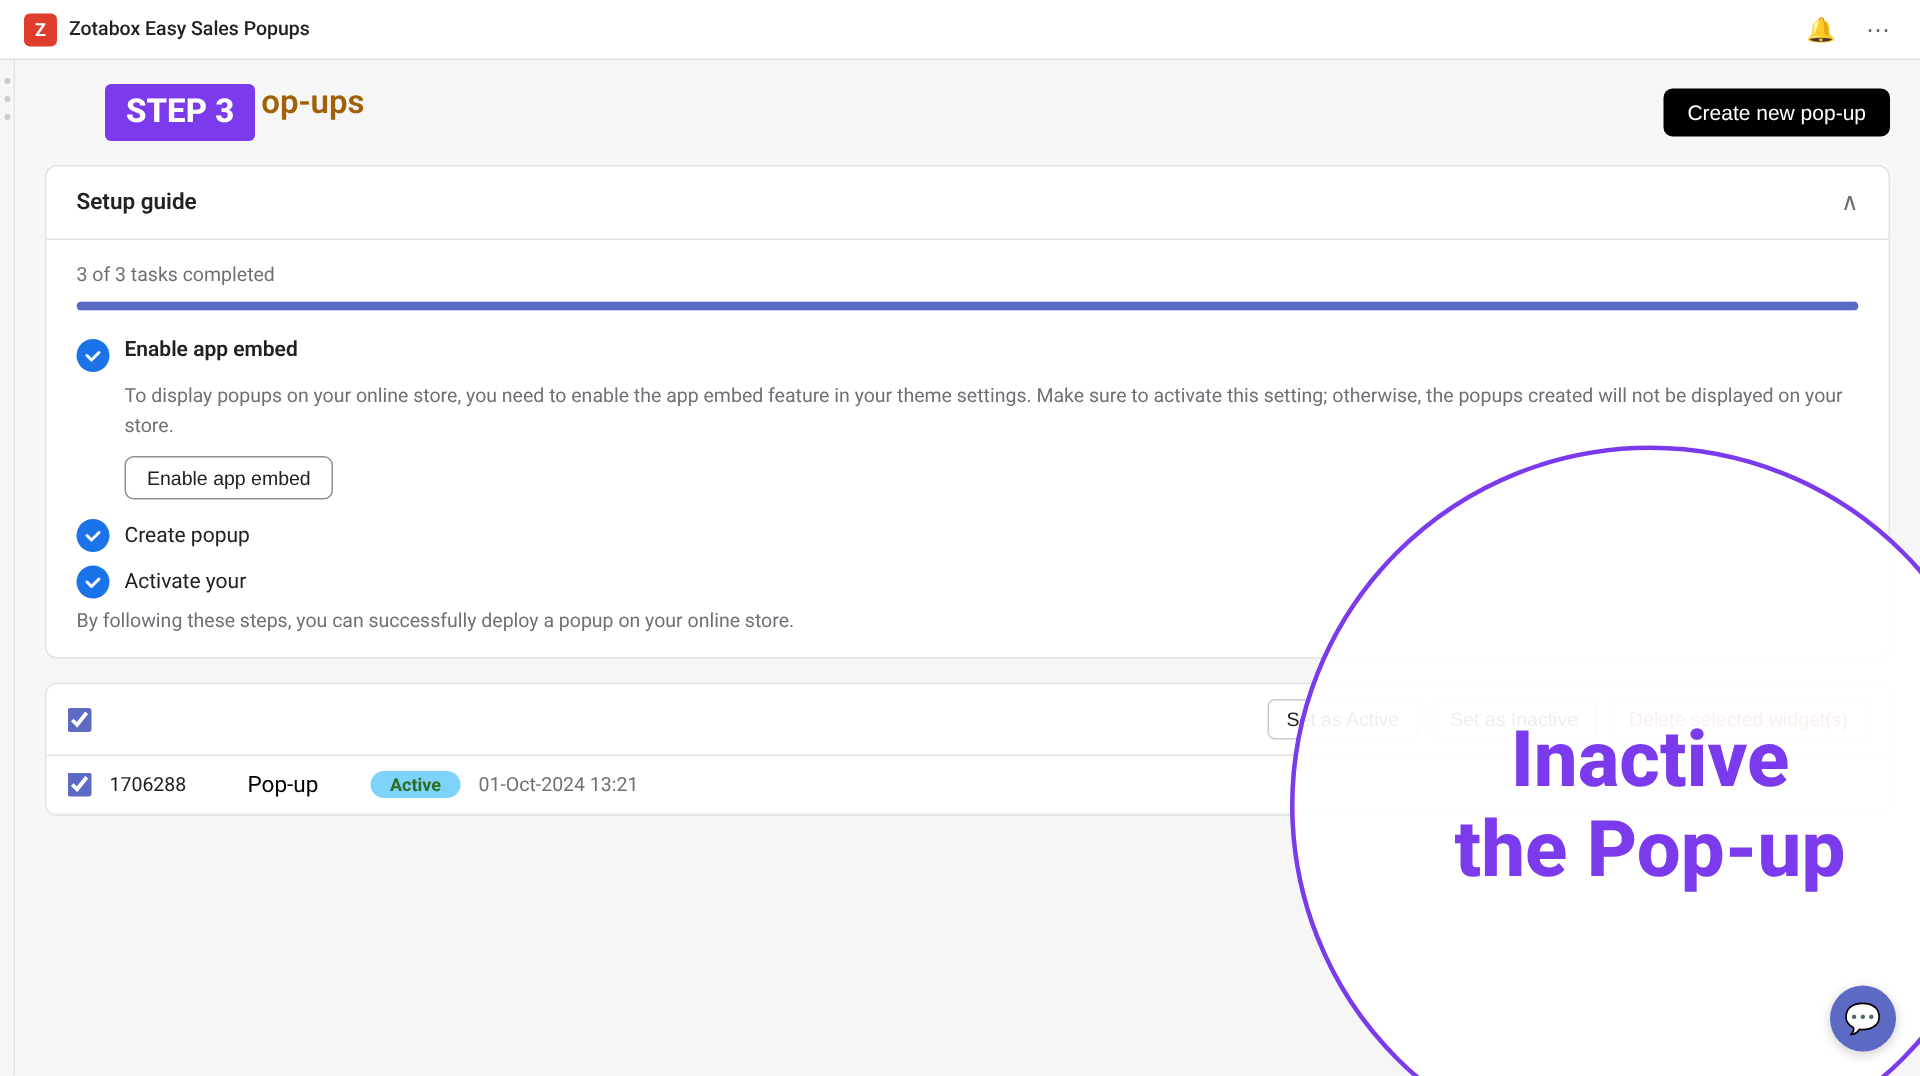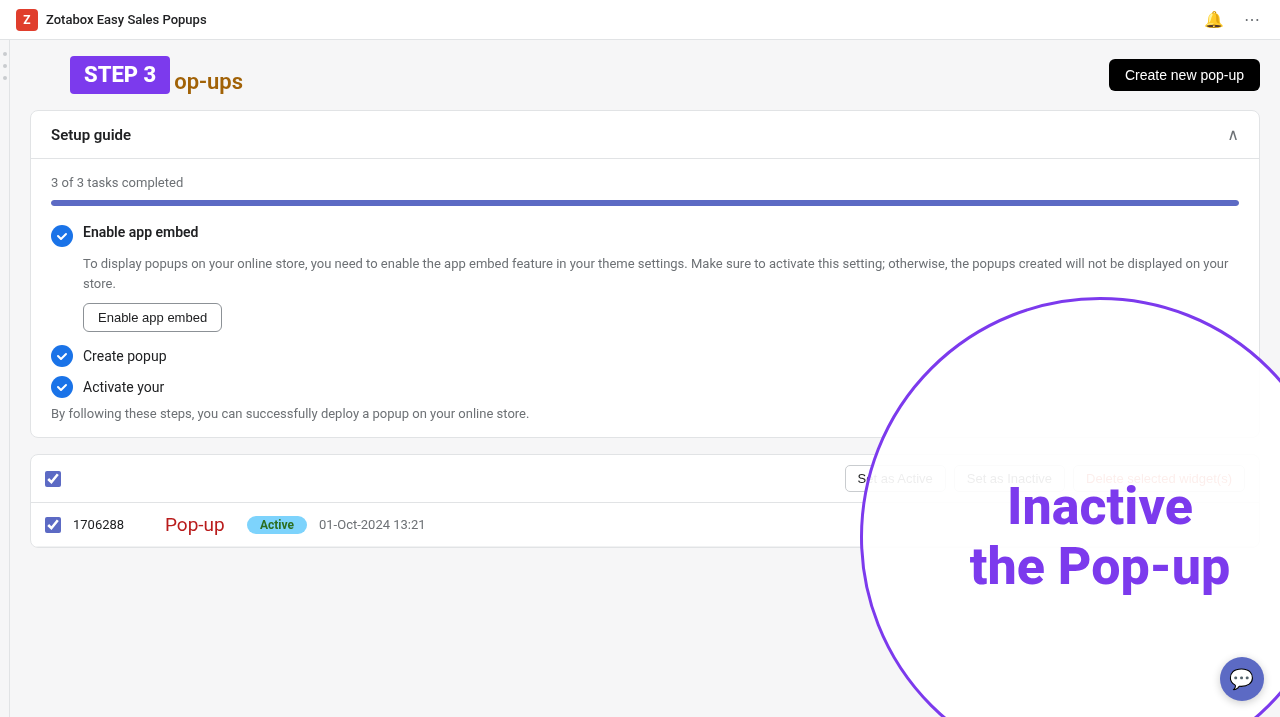--- a/index.html
+++ b/index.html
@@ -94,21 +94,21 @@
 
     
     .page-header {
       display: flex;
       align-items: center;
       justify-content: space-between;
       margin-bottom: 16px;
     }
     .page-title-area {
       display: flex;
-      align-items: flex-end;
+      align-items: flex-start;
       gap: 0;
       padding-left: 40px;
     }
     .step3-badge {
       background: #7c3aed;
       color: white;
       font-size: 22px;
       font-weight: 800;
       padding: 8px 14px;
       border-radius: 4px;
@@ -134,21 +134,21 @@
     
     .setup-card {
       background: #fff;
       border: 1px solid #e1e3e5;
       border-radius: 8px;
       margin-bottom: 16px;
       overflow: hidden;
     }
     .setup-card-header {
       display: flex;
-      align-items: center;
+      align-items: flex-start;
       justify-content: space-between;
       padding: 14px 20px;
       border-bottom: 1px solid #e1e3e5;
     }
     .setup-card-title {
       font-size: 15px;
       font-weight: 600;
       color: #202123;
     }
     .collapse-icon {
@@ -297,22 +297,22 @@
       padding: 10px 14px;
       border-bottom: 1px solid #f1f2f3;
       gap: 12px;
     }
     .row-id {
       font-size: 13px;
       color: #202123;
       min-width: 80px;
     }
     .row-type {
-      font-size: 19px;
-      color: #b91c1c;
+      font-size: 15px;
+      color: #000000;
       min-width: 70px;
     }
     .row-status {
       font-size: 12px;
       font-weight: 700;
       background: #7dd3fc;
       color: #2c6e20;
       border-radius: 20px;
       padding: 2px 10px;
       min-width: 60px;

